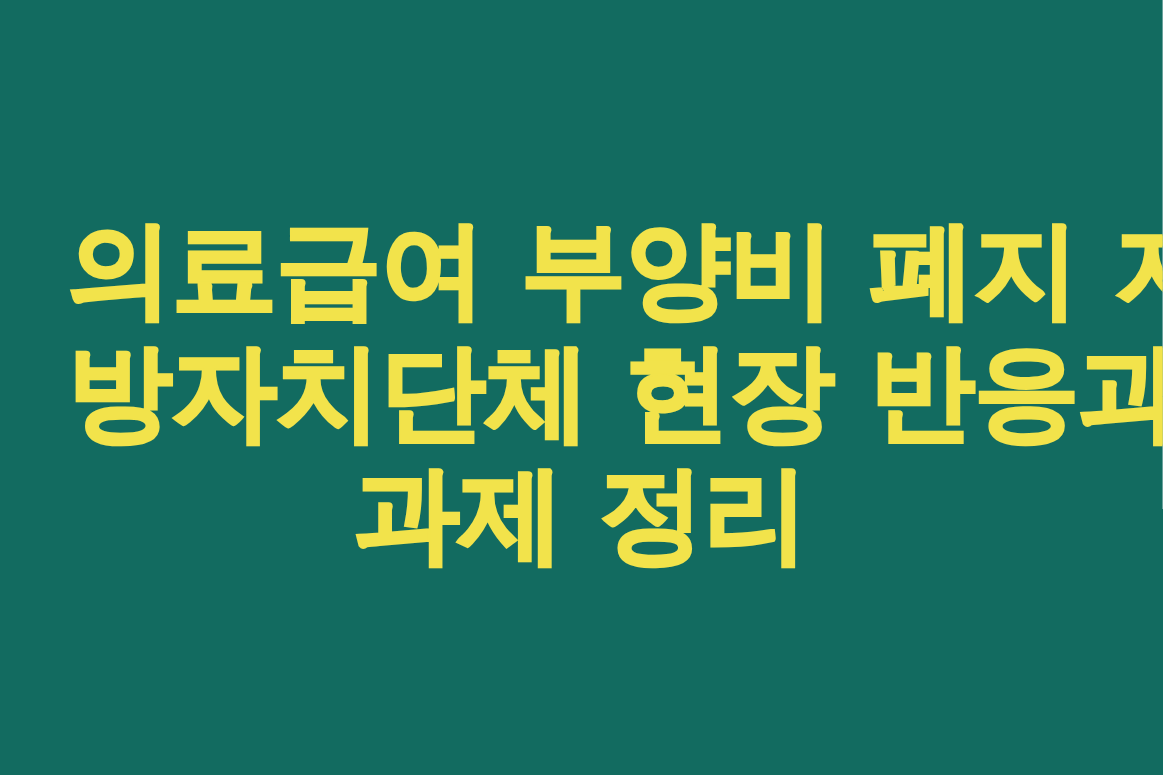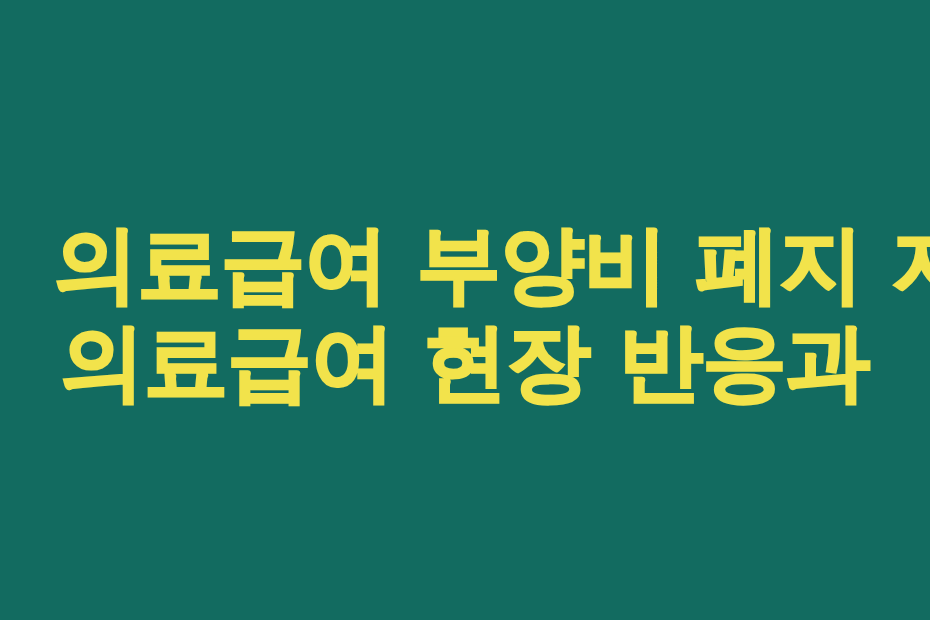--- a/index.html
+++ b/index.html
@@ -52,16 +52,17 @@
     white-space: nowrap;
   }
 </style>
 </head>
 <body>
 
 <div id="thumbnail-card" style="background-color: rgb(18, 107, 96);">
 
   <h1 id="headline" style="color: rgb(242, 227, 75); -webkit-text-stroke: 2.5px rgb(242, 227, 75); text-align: center;">
     <span class="headline-line">의료급여 부양비 폐지 지</span>
-    <span class="headline-line">의료급여 현장 반응과</span>
+    <span class="headline-line">방자치단체 현장 반응과</span>
+    <span class="headline-line">과제 정리</span>
   </h1>
 
 </div>
 
 </body></html>

